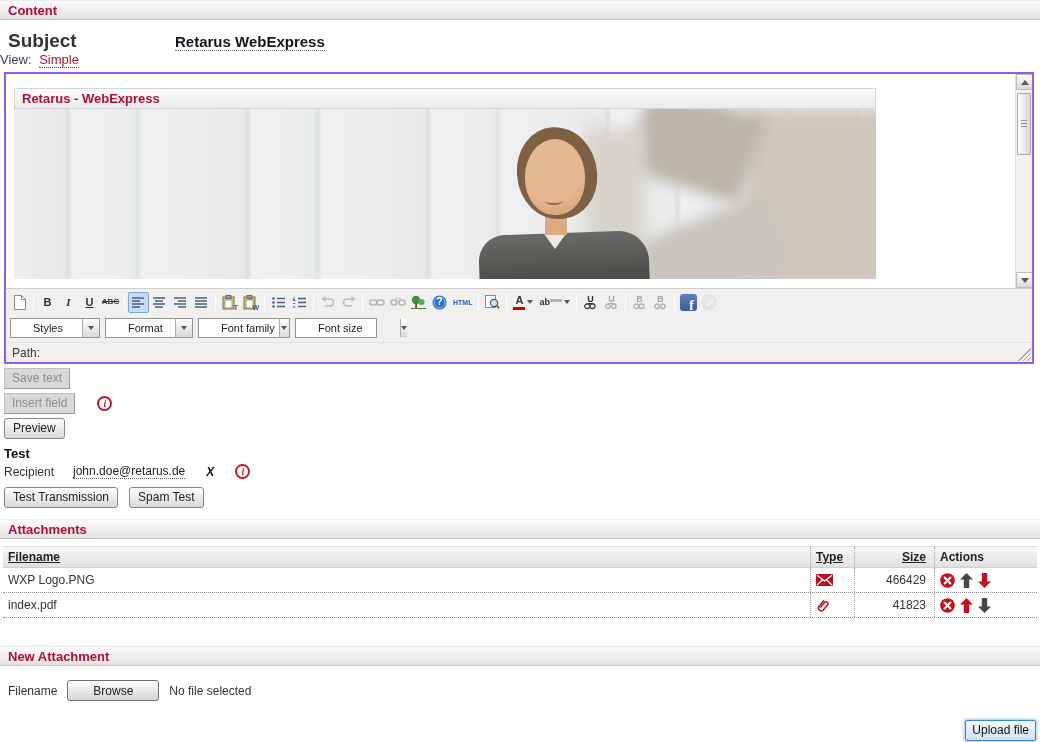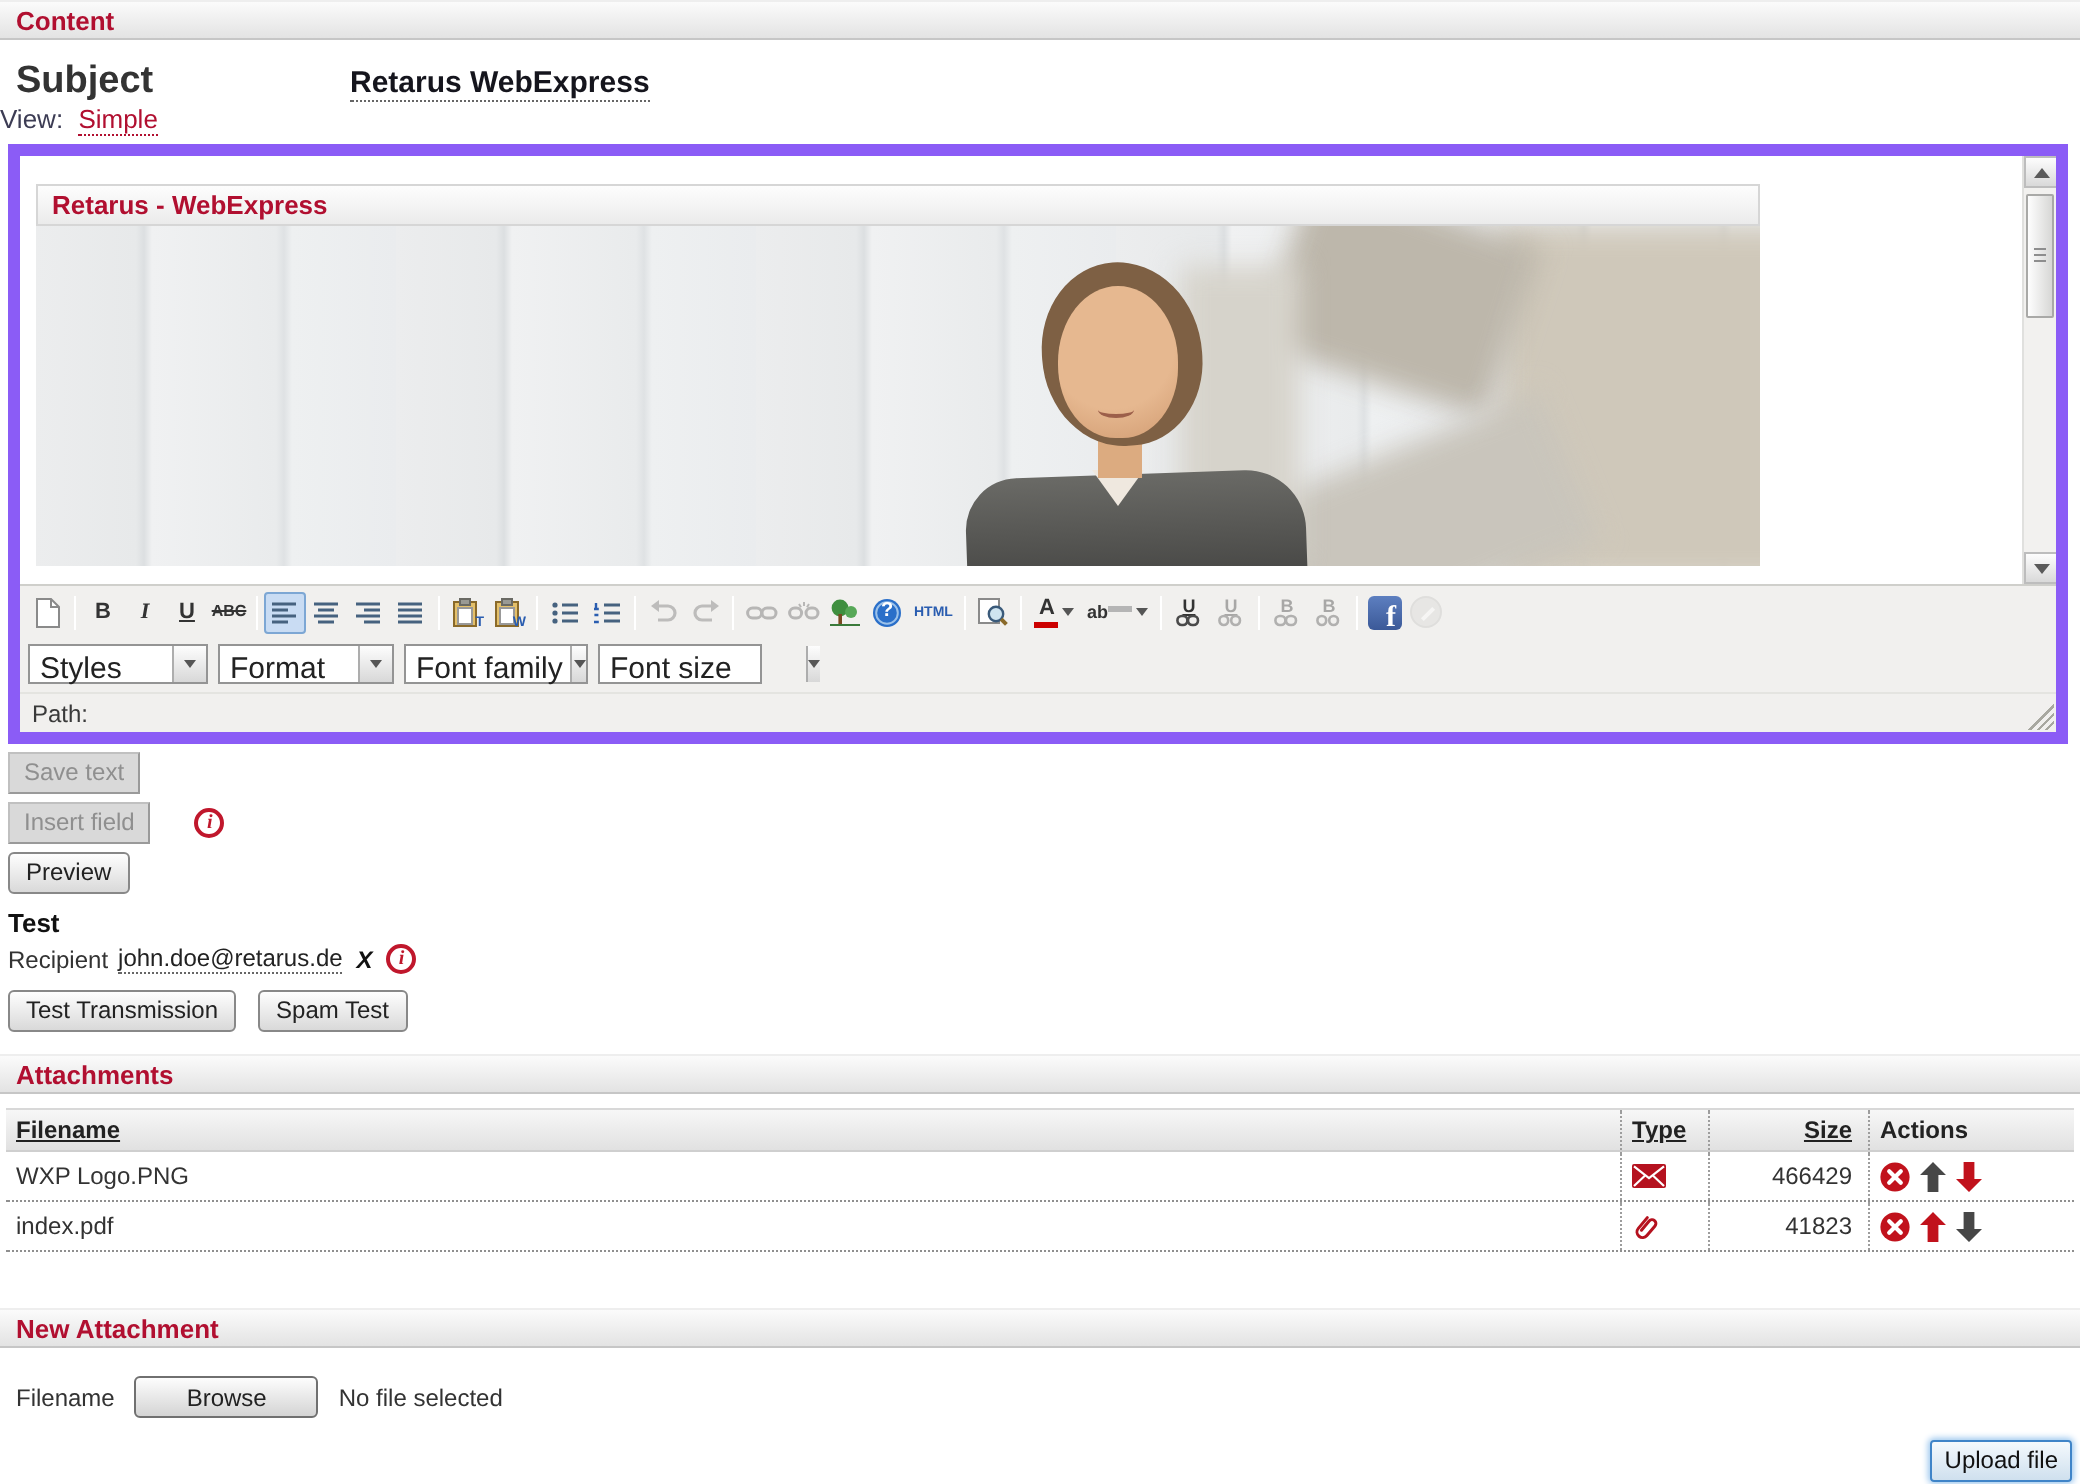--- a/index.html
+++ b/index.html
@@ -12,21 +12,21 @@
 
   
   .subject-row { display:flex; align-items:baseline; margin:10px 0 0 8px; height:22px; }
   .subject-label { font-weight:bold; font-size:19px; color:#333; width:167px; }
   .subject-value { font-weight:bold; font-size:15px; color:#15151d; border-bottom:1px dotted #666; cursor:pointer; }
 
   .view-row { text-align:left; padding-right:8px; height:18px; margin-top:0px; font-size:13px; color:#3c3c54; }
   .view-link { color:#b10f30; border-bottom:1px dotted #b10f30; text-decoration:none; margin-left:4px; cursor:pointer; }
 
   
-  .editor { margin:2px 6px 0 4px; border:6px solid #8b5cf6; background:#f1f0ee; }
+  .editor { margin:2px 6px 0 4px; border:2px solid #8b5cf6; background:#f1f0ee; }
   .mce-content { position:relative; height:214px; background:#fff; overflow:hidden; }
   .banner { position:absolute; left:8px; top:14px; width:862px; }
   .banner-head { height:21px; background:linear-gradient(#fdfdfd,#ebebeb); border:1px solid #d6d6d6; display:flex; align-items:center; padding-left:7px; }
   .banner-head span { color:#b10f30; font-weight:bold; font-size:13px; }
   .banner-img { position:relative; height:170px; overflow:hidden;
     background:repeating-linear-gradient(90deg,#ecedee 0px,#e7e9ea 50px,#dcdfe1 54px,#f0f1f2 58px,#e9ebec 120px,#dfe2e4 124px,#eef0f1 128px,#eaecee 180px); }
   .blurblock { position:absolute; filter:blur(7px); }
   .bb1 { right:-20px; top:0; width:150px; height:178px; background:#cfc8ba; }
   .bb2 { right:120px; top:-10px; width:120px; height:90px; background:#bdb7ab; transform:rotate(18deg); }
   .bb3 { right:90px; bottom:-20px; width:160px; height:80px; background:#c9c5bc; transform:rotate(-22deg); }
@@ -66,38 +66,38 @@
   .fb-box { width:17px; height:17px; background:linear-gradient(#5d7fc0,#3b5998); border-radius:3px; position:relative; overflow:hidden; }
   .fb-box span { position:absolute; right:3px; bottom:-3px; color:#fff; font:bold 15px "Liberation Serif", serif; }
   .gray-circle { width:16px; height:16px; border-radius:50%; background:#d8d8d6; border:1px solid #c2c2c0; position:relative; }
   .gray-circle::after { content:""; position:absolute; left:4px; top:7px; width:8px; height:2px; background:#fff; transform:rotate(-45deg); }
   .paste-letter { position:absolute; right:1px; bottom:1px; font-size:7px; font-weight:bold; color:#2a5db0; }
   .help-q { position:absolute; color:#fff; font-size:10px; font-weight:bold; }
 
   
   .selects-row { display:flex; gap:5px; background:#f1f0ee; padding:3px 0 4px 4px; }
   .selectbox { height:20px; background:#fff; border:1px solid #949494; display:flex; align-items:stretch; cursor:pointer; }
-  .selectbox .txt { padding:3px 4px 0 5px; font-size:15px; color:#222; flex:1; white-space:nowrap; }
+  .selectbox .txt { padding:3px 4px 0 22px; font-size:11px; color:#222; flex:1; white-space:nowrap; }
   .selectbox .arrow-box { width:17px; border-left:1px solid #adadad; background:linear-gradient(#fdfdfd,#d8d8d8); display:flex; align-items:center; justify-content:center; }
   .w-styles { width:90px; } .w-format { width:88px; } .w-family { width:92px; } .w-size { width:82px;gap:33px; }
 
   
   .path-bar { position:relative; height:20px; background:#f1f0ee; border-top:1px solid #e4e4e0; display:flex; align-items:center; padding-left:6px; font-size:12px; color:#3a3a3a; }
   .resize-handle { position:absolute; right:1px; bottom:1px; width:13px; height:13px; cursor:nwse-resize;
     background:linear-gradient(135deg, transparent 0 50%, #a8a8a0 50% 56%, transparent 56% 66%, #a8a8a0 66% 72%, transparent 72% 82%, #a8a8a0 82% 88%, transparent 88%); }
 
   
   .btn-col { margin-left:4px; }
   .btn { display:inline-block; background:linear-gradient(#fefefe,#d9d9d9); border:1px solid #888; border-radius:3px; padding:2px 8px 3px; font-size:12px; color:#222; cursor:pointer; }
   .btn-disabled { display:inline-block; background:#d9d9d9; border:1px solid #c0c0c0; border-right-color:#9a9a9a; border-bottom-color:#9a9a9a; padding:2px 7px 3px; font-size:12px; color:#8f8f8f; }
   .row-gap { margin-top:4px; }
   .info-icon { display:inline-flex; align-items:center; justify-content:center; width:15px; height:15px; border:2px solid #c0172c; border-radius:50%; color:#c0172c; background:#fff; font:bold italic 10px "Liberation Serif", serif; vertical-align:middle; }
 
   .test-heading { font-weight:bold; font-size:13px; color:#111; margin:7px 0 3px 4px; }
-  .recipient-row { margin-left:4px; display:flex; align-items:center; gap:5px; font-size:12px; color:#333; }
+  .recipient-row { margin-left:4px; display:flex; align-items:center; gap:19px; font-size:12px; color:#333; }
   .recipient-email { color:#222; border-bottom:1px dotted #666; cursor:pointer; }
   .remove-x { font-weight:bold; font-style:italic; color:#111; margin:0 2px; cursor:pointer; }
   .test-btn-row { margin:8px 0 0 4px; display:flex; gap:11px; }
 
   
   .att-section { margin-top:11px; }
   .att-table { margin:7px 3px 0 3px; font-size:12px; }
   .att-row { display:flex; align-items:center; }
   .att-head { height:22px; background:linear-gradient(#f7f7f7,#e1e1e1); border-top:1px solid #d8d8d8; border-bottom:1px solid #cfcfcf; font-weight:bold; color:#222; }
   .att-head .sortable { text-decoration:underline; cursor:pointer; }

